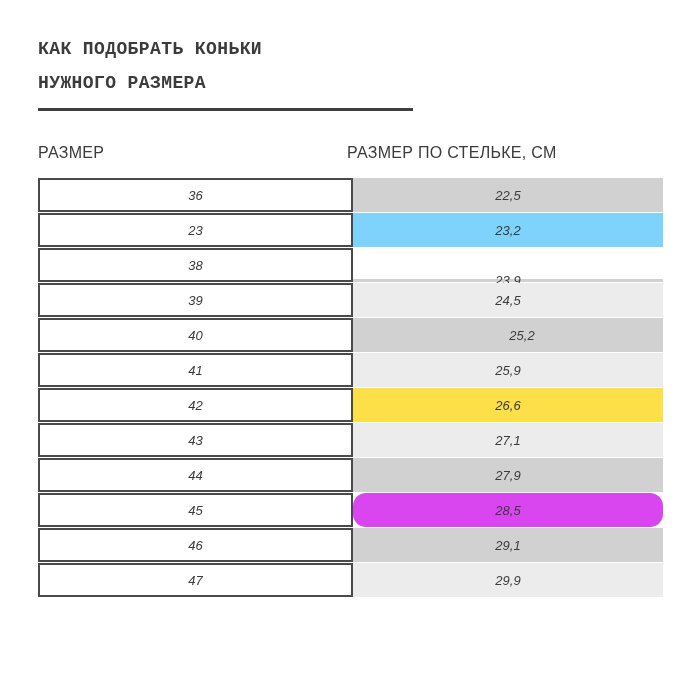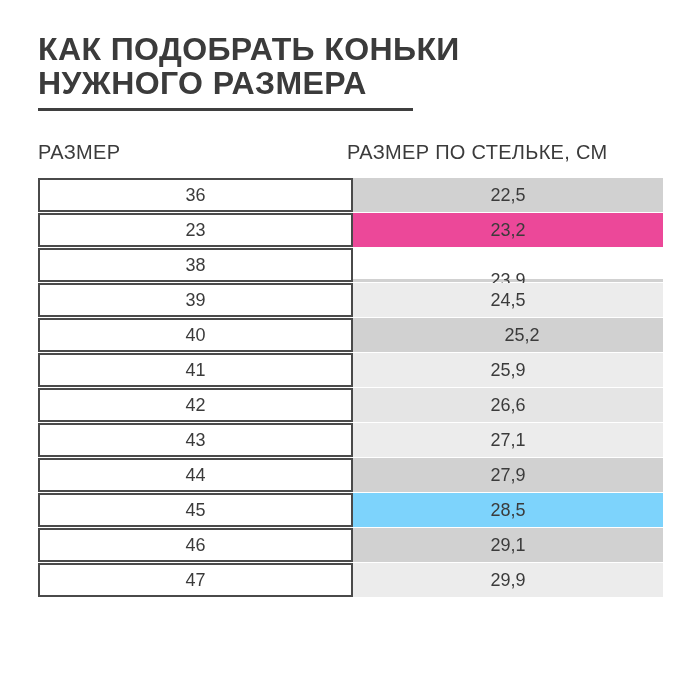--- a/index.html
+++ b/index.html
@@ -8,55 +8,57 @@
     position: relative;
     width: 700px;
     height: 700px;
     background: var(--page-bg, #ffffff);
     font-family: "Liberation Sans", "DejaVu Sans", sans-serif;
     color: var(--text, #3b3b3b);
     padding: 32px 37px 0 38px;
     overflow: hidden;
   }
   .title {
-    font-size: 32px;
+    font-size: 18px;
     line-height: 34px;
     font-weight: 700;
     letter-spacing: 0.4px;
     white-space: pre-line;
     color: var(--text, #3b3b3b);
+    font-family: Liberation Mono, monospace;
   }
   .title-rule {
     margin-top: 8px;
     width: 375px;
     height: 3px;
     background: var(--rule, #3f3f3f);
   }
   .col-headers {
     display: flex;
     margin-top: 32px;
-    font-size: 20px;
+    font-size: 16px;
     line-height: 19px;
     font-weight: 500;
     letter-spacing: 0.3px;
   }
   .col-headers .col-left { flex: 0 0 309px; }
   .col-headers .col-right { flex: 1; }
   .size-table { margin-top: 16px; }
   .size-row {
     display: flex;
     height: 34px;
     margin-bottom: 1px;
   }
   .cell {
     display: flex;
     align-items: center;
     justify-content: center;
-    font-size: 18px;
+    font-size: 13px;
     color: var(--text, #3b3b3b);
+    font-style: italic;
   }
   .cell-size {
     flex: 0 0 315px;
     background: #ffffff;
     border: 2px solid var(--border, #4a4a4a);
   }
   .cell-insole {
     flex: 0 0 310px;
   }
 </style>
@@ -75,53 +77,53 @@
     <span class="col-right">РАЗМЕР ПО СТЕЛЬКЕ, СМ</span>
   </div>
 
   <div class="size-table">
       <div class="size-row">
       <div class="cell cell-size">36</div>
       <div class="cell cell-insole" style="background: rgb(209, 209, 209);">22,5</div>
     </div>
       <div class="size-row">
       <div class="cell cell-size">23</div>
-      <div class="cell cell-insole" style="background: #ec4899;">23,2</div>
+      <div class="cell cell-insole" style="background: #7dd3fc;">23,2</div>
     </div>
       <div class="size-row">
       <div class="cell cell-size">38</div>
       <div class="cell cell-insole" style="background: rgb(209, 209, 209); margin-top: 31px;">23,9</div>
     </div>
       <div class="size-row">
       <div class="cell cell-size">39</div>
       <div class="cell cell-insole" style="background: rgb(236, 236, 236);">24,5</div>
     </div>
       <div class="size-row">
       <div class="cell cell-size">40</div>
       <div class="cell cell-insole" style="background: rgb(209, 209, 209); padding-left: 28px;">25,2</div>
     </div>
       <div class="size-row">
       <div class="cell cell-size">41</div>
       <div class="cell cell-insole" style="background: rgb(236, 236, 236); text-align: right;">25,9</div>
     </div>
       <div class="size-row">
       <div class="cell cell-size">42</div>
-      <div class="cell cell-insole" style="background: #e5e5e5;">26,6</div>
+      <div class="cell cell-insole" style="background: #fde047;">26,6</div>
     </div>
       <div class="size-row">
       <div class="cell cell-size">43</div>
       <div class="cell cell-insole" style="background: rgb(236, 236, 236);">27,1</div>
     </div>
       <div class="size-row">
       <div class="cell cell-size">44</div>
       <div class="cell cell-insole" style="background: rgb(209, 209, 209); text-align: center;">27,9</div>
     </div>
       <div class="size-row">
       <div class="cell cell-size">45</div>
-      <div class="cell cell-insole" style="background: #7dd3fc;">28,5</div>
+      <div class="cell cell-insole" style="background: #d946ef; border-radius: 13px;">28,5</div>
     </div>
       <div class="size-row">
       <div class="cell cell-size">46</div>
       <div class="cell cell-insole" style="background: rgb(209, 209, 209);">29,1</div>
     </div>
       <div class="size-row">
       <div class="cell cell-size">47</div>
       <div class="cell cell-insole" style="background: rgb(236, 236, 236);">29,9</div>
     </div>
     </div>

